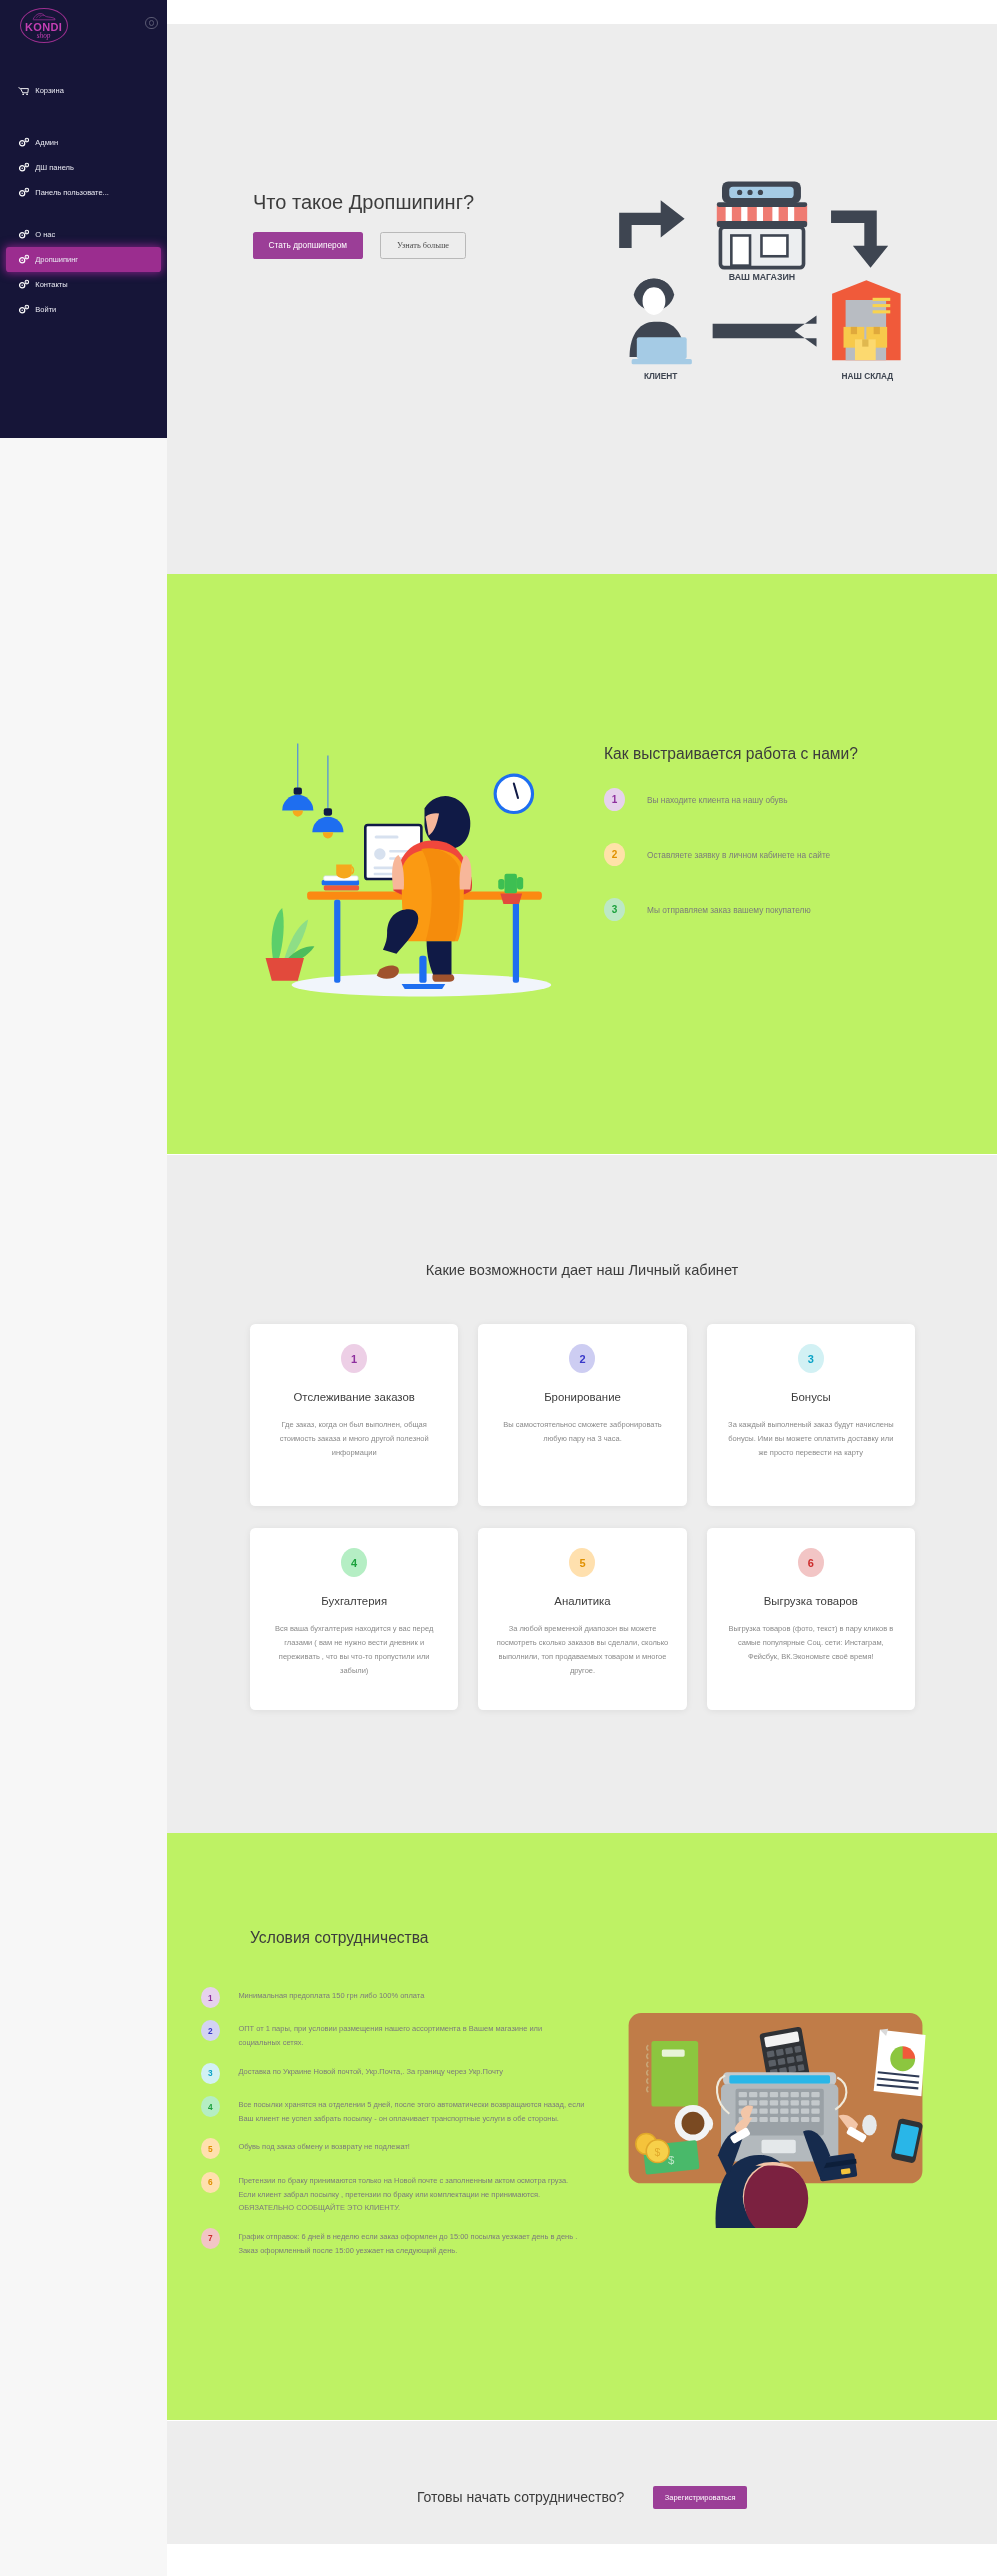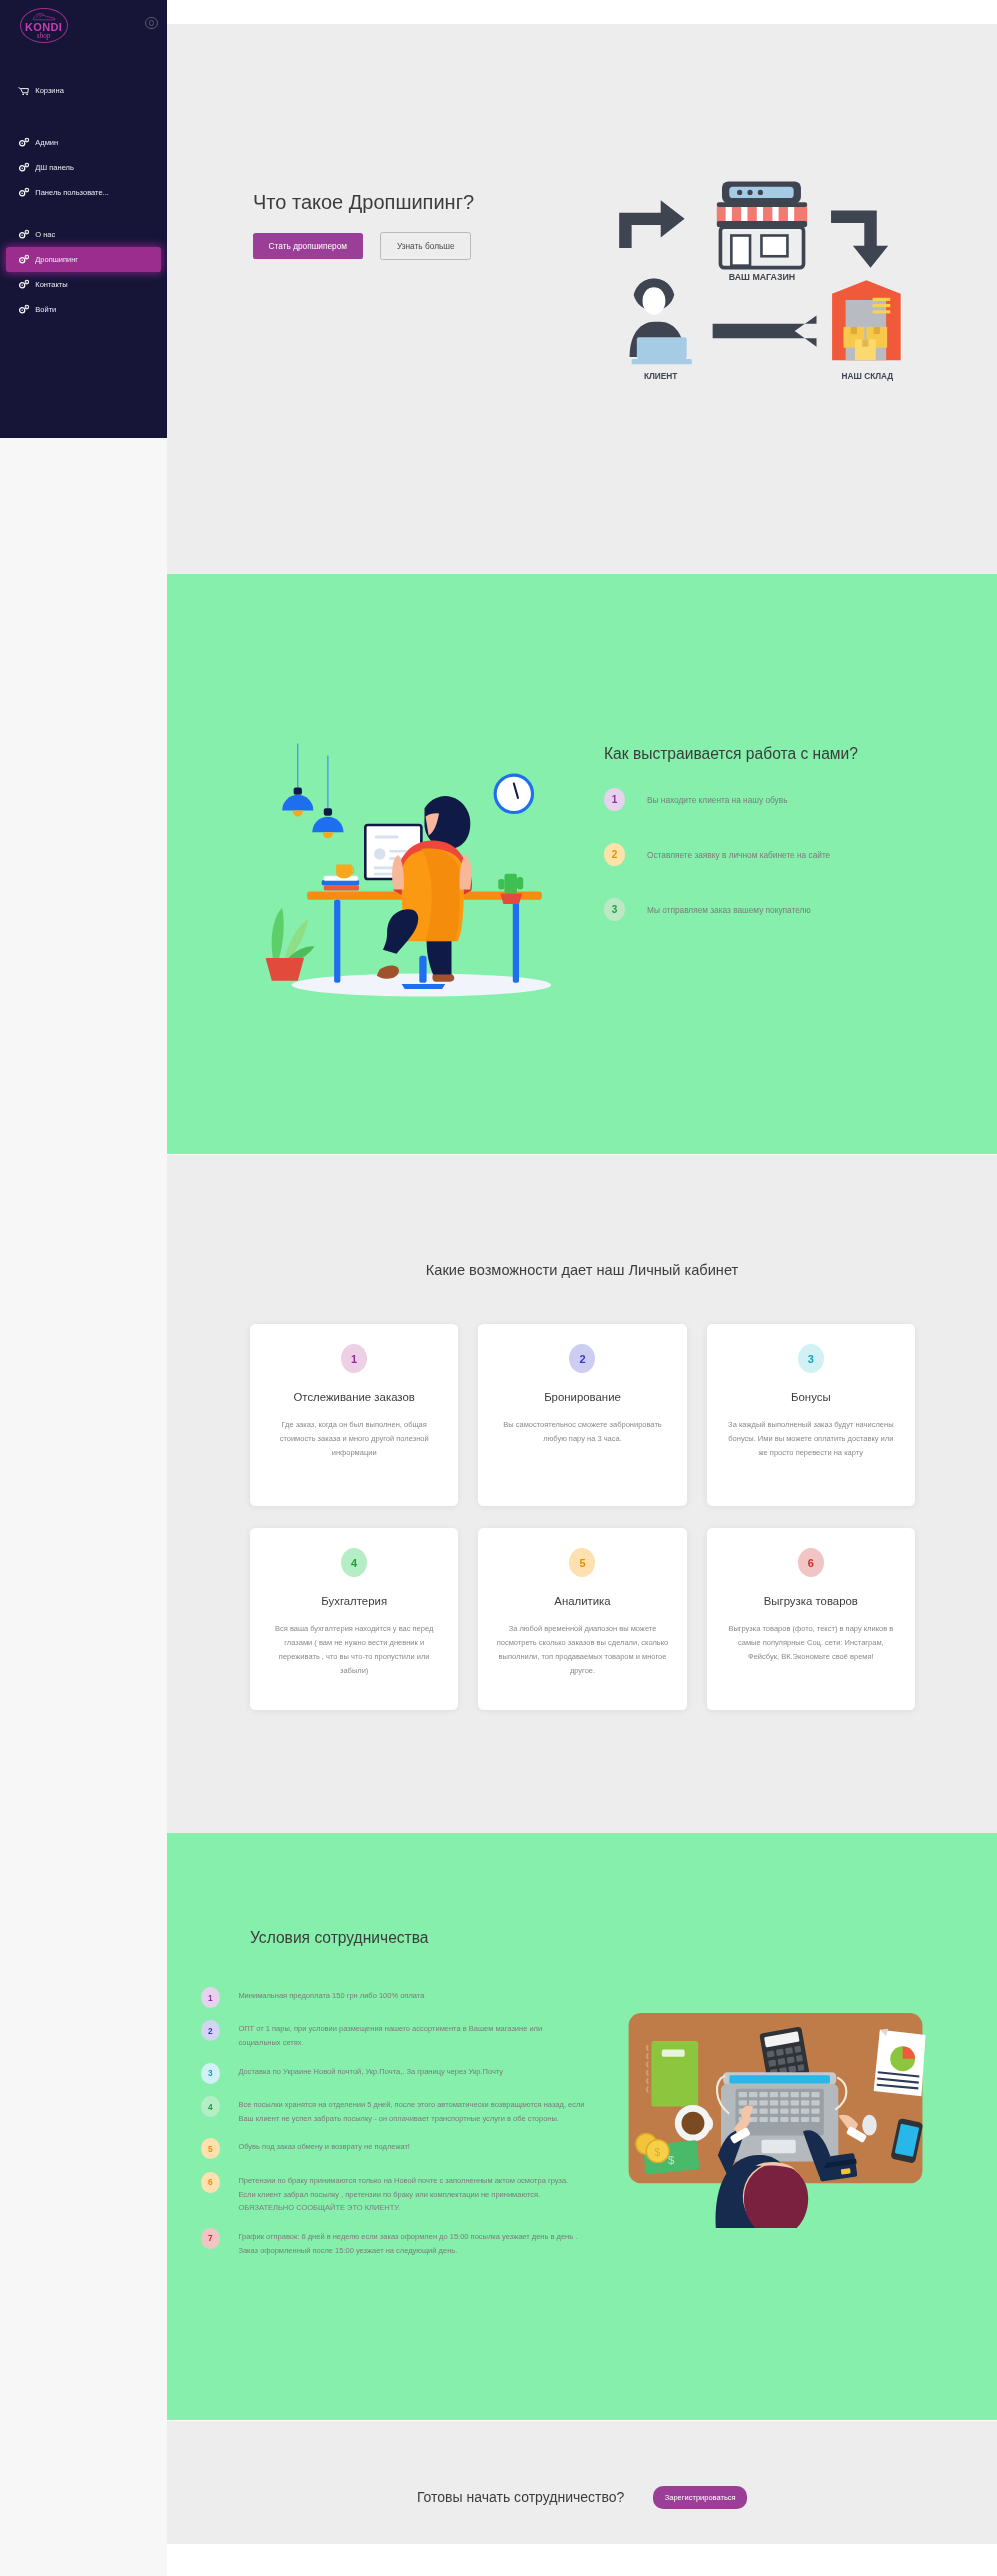--- a/index.html
+++ b/index.html
@@ -123,21 +123,21 @@
   .sb-gap-sm { height: 16.6px; }
   .sb-gap-lg { height: 27px; }
 
   
   .section {
     position: absolute;
     left: 167px;
     width: 830px;
   }
   .sec-grey { background: #ededed; }
-  .sec-white { background: #86efac; }
+  .sec-white { background: #bef264; }
 
   
   #sec-hero { top: 0; height: 574px; margin-top: 24px; }
   .hero-text {
     position: absolute;
     left: 86px; top: 166px;
     width: 301px;
   }
   .hero-title {
     font-size: 20px;
@@ -164,21 +164,21 @@
     font-family: inherit;
   }
   .btn-outline {
     background: transparent;
     color: #4a4a4a;
     border: 0.5px solid #b9b9b9;
     border-radius: 2.6px;
     font-size: 8.3px;
     padding: 8.3px 15.6px;
     cursor: pointer;
-    font-family: Liberation Sans, sans-serif;
+    font-family: Liberation Serif, serif;
   }
   .hero-illu {
     position: absolute;
     left: 421px; top: 146px;
     width: 322px; height: 239px;
   }
 
   
   #sec-how { top: 574px; height: 580px; }
   .how-illu {
@@ -320,21 +320,21 @@
   }
   .cta-title {
     font-size: 14px;
     color: #3c3c3c;
     font-weight: normal;
   }
   .btn-cta {
     background: #9b3e97;
     color: #ffffff;
     border: none;
-    border-radius: 10px;
+    border-radius: 2px;
     font-size: 7.5px;
     padding: 6.8px 11.4px;
     cursor: pointer;
     font-family: inherit;
   }
 </style>
 </head>
 <body>
 
 <div id="page">

